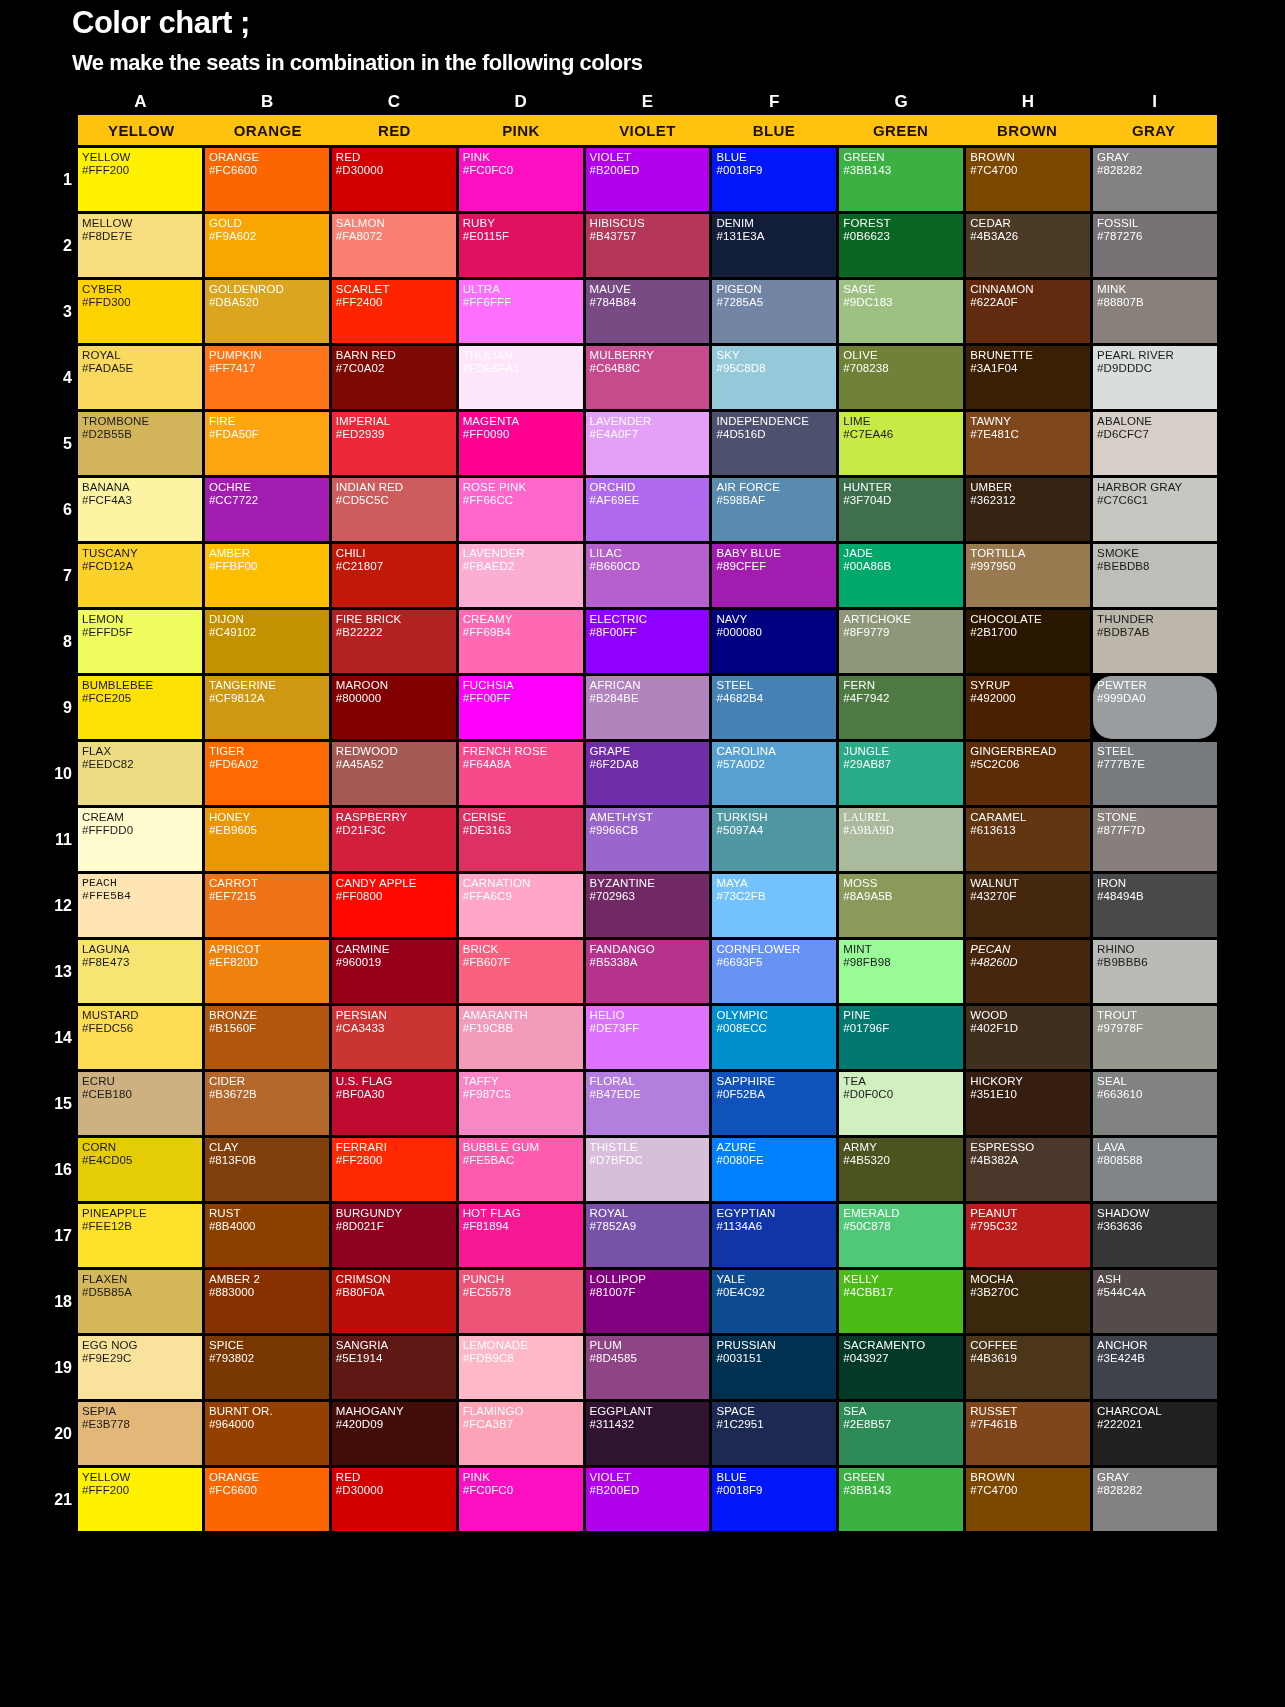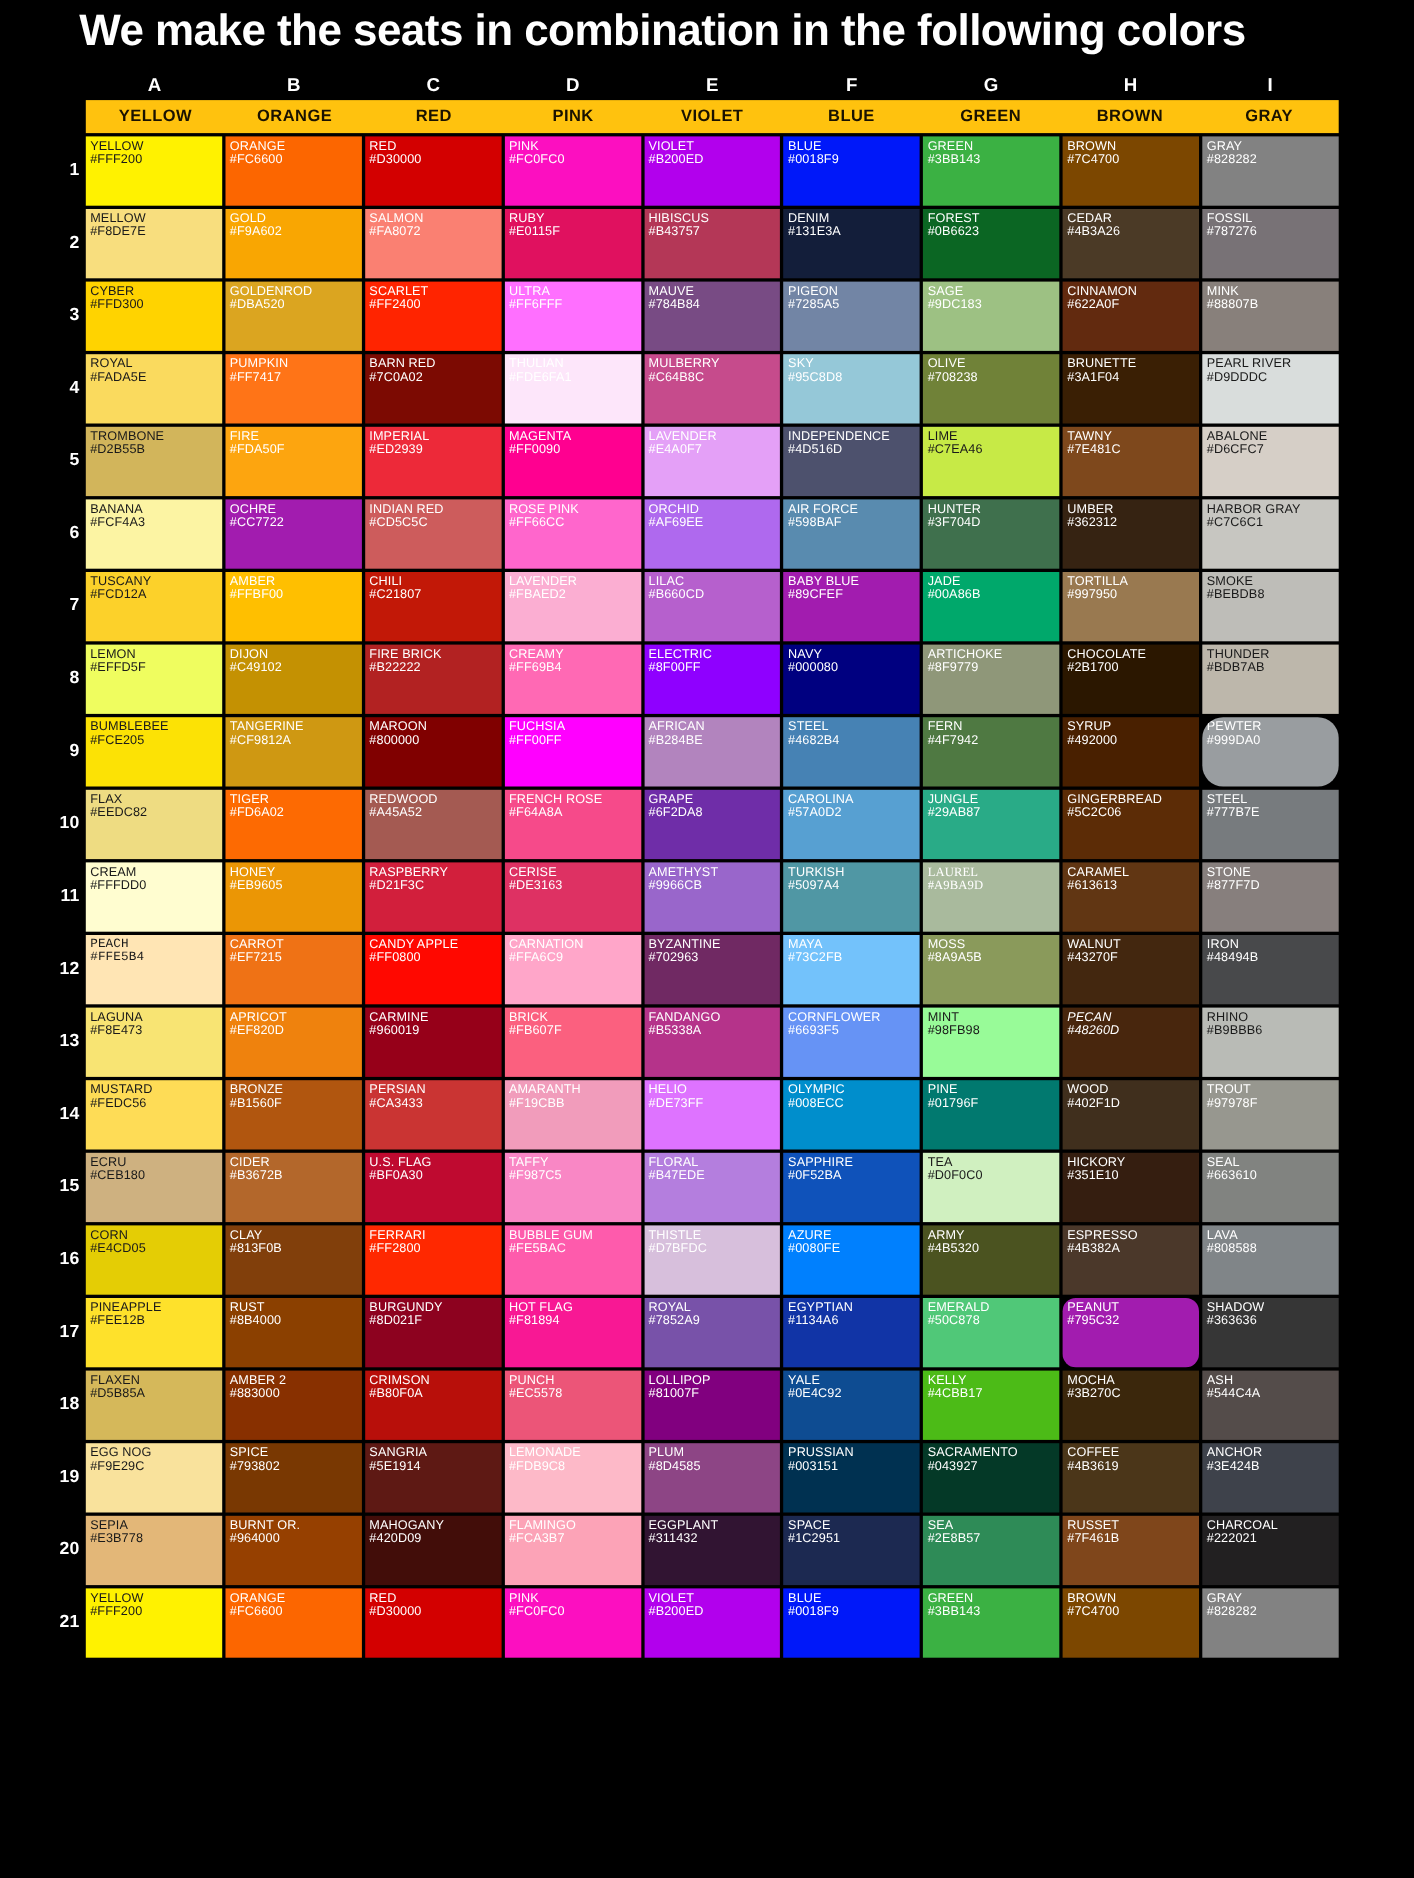--- a/index.html
+++ b/index.html
@@ -28,21 +28,21 @@
   }
   .title-line {
     font-family: "Liberation Sans", sans-serif;
     font-weight: bold;
     color: #ffffff;
     letter-spacing: -0.5px;
     line-height: 1.12;
     white-space: nowrap;
   }
   .title-1 { font-size: 31px; margin-bottom: 10px; }
-  .title-2 { font-size: 40px; }
+  .title-2 { font-size: 22px; }
 
   
   .grid-wrap {
     position: relative;
     margin: 18px 0 0 0;
     padding-left: 78px;
     padding-right: 68px;
   }
   .col-letters {
     display: grid;
@@ -114,20 +114,21 @@
   }
   .swatch.light-txt .nm, .swatch.light-txt .hx { color: #ffffff; }
   .swatch.dark-txt  .nm, .swatch.dark-txt  .hx { color: #1a1a1a; }
 </style>
 </head>
 <body>
 
 <div class="page">
 
   <div class="titles">
+    <div class="title-line title-1">Color chart ;</div>
     <div class="title-line title-2">We make the seats in combination in the following colors</div>
   </div>
 
   <div class="grid-wrap">
     <div class="col-letters" id="col-letters">
         <div class="col-letter">A</div>
         <div class="col-letter">B</div>
         <div class="col-letter">C</div>
         <div class="col-letter">D</div>
         <div class="col-letter">E</div>
@@ -795,21 +796,21 @@
             <span class="hx">#7852A9</span>
           </div>
           <div class="swatch light-txt" style="background: rgb(17, 52, 166);">
             <span class="nm">EGYPTIAN</span>
             <span class="hx">#1134A6</span>
           </div>
           <div class="swatch light-txt" style="background: rgb(80, 200, 120);">
             <span class="nm">EMERALD</span>
             <span class="hx">#50C878</span>
           </div>
-          <div class="swatch light-txt" style="background: #a21caf; border-radius: 12px;">
+          <div class="swatch light-txt" style="background: #b91c1c;">
             <span class="nm">PEANUT</span>
             <span class="hx">#795C32</span>
           </div>
           <div class="swatch light-txt" style="background: rgb(54, 54, 54);">
             <span class="nm">SHADOW</span>
             <span class="hx">#363636</span>
           </div>
         </div>
         <div class="row">
           <div class="row-num">18</div>

